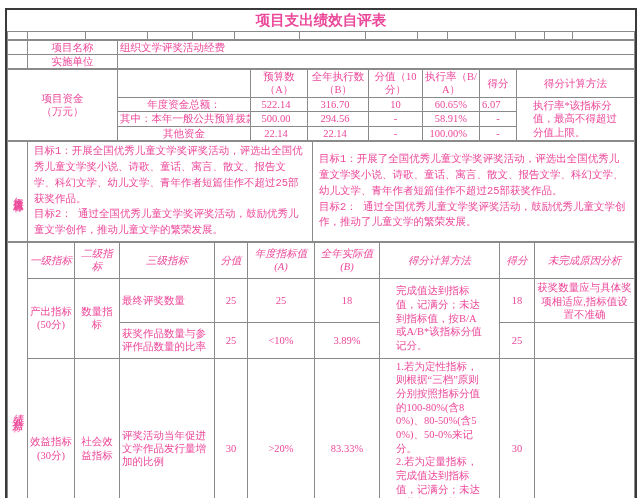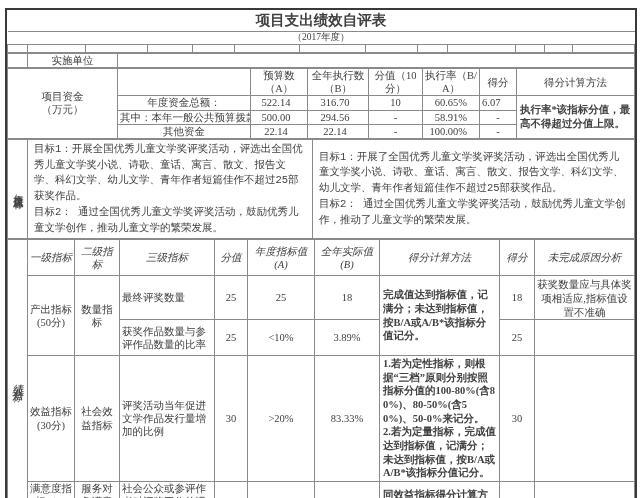--- a/index.html
+++ b/index.html
@@ -1,34 +1,34 @@
 <!DOCTYPE html>
 <html><head>
 <meta charset="utf-8">
 <style>
   html,body{margin:0;padding:0;background:#fff;}
   .page{width:640px;height:498px;background:#fff;position:relative;
-        font-family:"Liberation Serif","DejaVu Serif",serif;color:#404040;}
+        font-family:"Liberation Serif","DejaVu Serif",serif;color:#ec4899;}
   .sheet{position:absolute;left:5px;top:8px;width:628px;border:2px solid #3a3a3a;background:#fff;}
   table{width:100%;border-collapse:collapse;table-layout:fixed;}
   td{border:1px solid #8a8a8a;font-size:10.5px;line-height:1.25;padding:0 2px;
      vertical-align:middle;text-align:center;overflow:hidden;word-break:break-all;}
   .noborder td{border-left:none;border-right:none;}
   .title{font-size:14.5px;font-weight:bold;height:21px;border-top:none;}
   .subtitle{font-size:9.5px;height:12px;}
   .thin td{height:7px;padding:0;}
   .h13{height:13px;}
   .h18{height:18px;}
   .l{text-align:left;}
   .num{padding-right:8px;}
   .numtight{text-align:left;padding-right:2px;}
   .pct{text-align:right;padding-right:12px;}
   .clip{white-space:nowrap;text-align:left;}
   .pre{white-space:pre-line;}
-  .method{text-align:left;white-space:pre-line;line-height:1.3;padding:1px 3px;font-weight:bold;}
+  .method{text-align:left;white-space:pre-line;line-height:1.3;padding:1px 16px;}
   .goal{text-align:left;white-space:pre-line;vertical-align:middle;line-height:1.5;padding:2px 6px;}
   .vcell{padding:0;}
   .vtext{writing-mode:vertical-lr;text-orientation:upright;margin:0 auto;letter-spacing:3px;}
   .vtext.tight{letter-spacing:1px;}
   .reason{text-align:center;vertical-align:top;padding-top:2px;line-height:1.3;}
 </style>
 </head>
 <body>
 
 <div class="page">
@@ -47,23 +47,20 @@
         <col style="width:30px">
           <col style="width:68px">
           <col style="width:29px">
           <col style="width:28px">
           <col>
       </colgroup>
       <tbody>
           <tr class="noborder">
         <td colspan="13" class="title">项目支出绩效自评表</td>
       </tr>
-      <tr class="noborder">
-        <td colspan="13" class="subtitle">（2017年度）</td>
-      </tr>
       <tr class="thin">
         <td></td>
             <td></td>
         <td></td>
             <td></td>
         <td></td>
             <td></td>
         <td></td>
             <td></td>
         <td></td>
@@ -75,20 +72,25 @@
     </tbody>
       </table>
 
     <table>
       <colgroup>
           <col style="width:20px">
           <col style="width:90px">
           <col>
         </colgroup>
       <tbody>
+          <tr class="h13">
+        <td></td>
+        <td>项目名称</td>
+        <td class="l">组织文学评奖活动经费</td>
+      </tr>
       <tr class="h13">
         <td></td>
         <td>实施单位</td>
         <td class="l"></td>
       </tr>
     </tbody>
       </table>
 
     <table>
       <colgroup>

